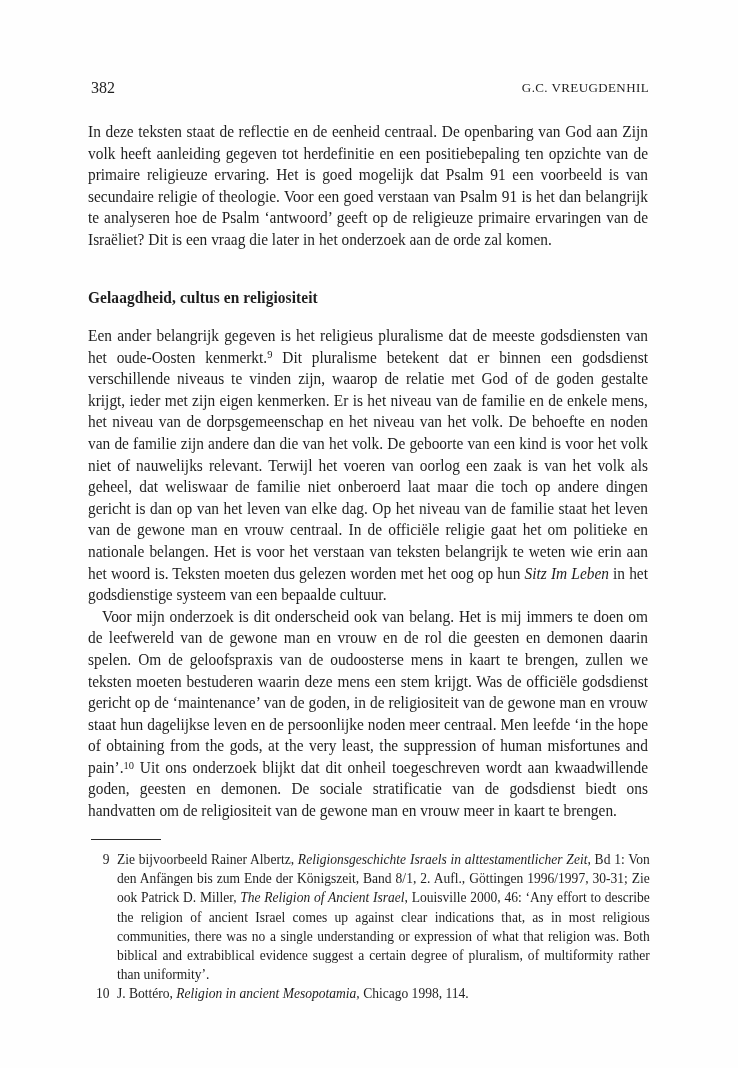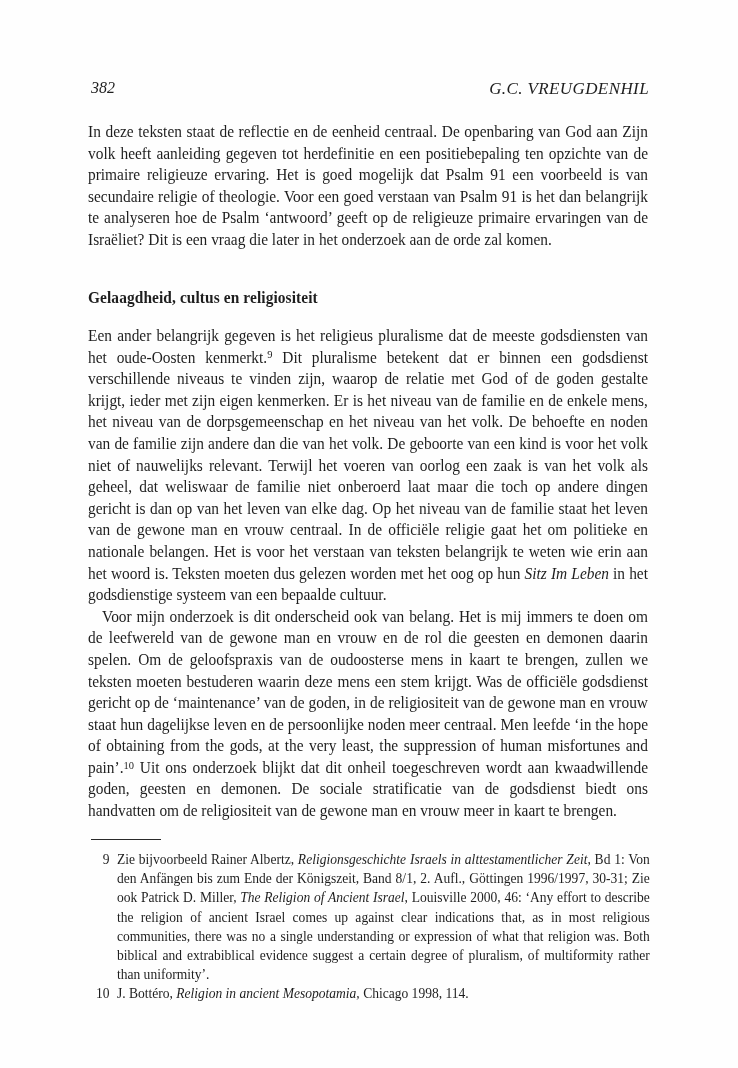--- a/index.html
+++ b/index.html
@@ -6,24 +6,24 @@
   .page {
     position:relative;
     width:738px; height:1068px;
     background:#fefefe;
     font-family:"Liberation Serif", serif;
     color:#1e1e1e;
     overflow:hidden;
   }
   .running-header {
     position:absolute; top:79px; left:91px; width:558px;
-    display:flex; justify-content:space-between; align-items:flex-start;font-style:italic;
+    display:flex; justify-content:space-between; align-items:center;
   }
   .page-number { font-size:16px; }
-  .running-head { font-size:17px; letter-spacing:0.4px; }
+  .running-head { font-size:13px; letter-spacing:0.4px; }
 
   .col {
     position:absolute; left:88px; width:600px;
     transform:scaleX(0.9333); transform-origin:0 0;
     text-align:justify;
     font-size:16.5px; line-height:21.6px;
   }
   .intro    { top:121px; }
   .heading  { top:287px; font-weight:bold; text-align:left; letter-spacing:0.1px; }
   .bodyflow { top:325px; }

